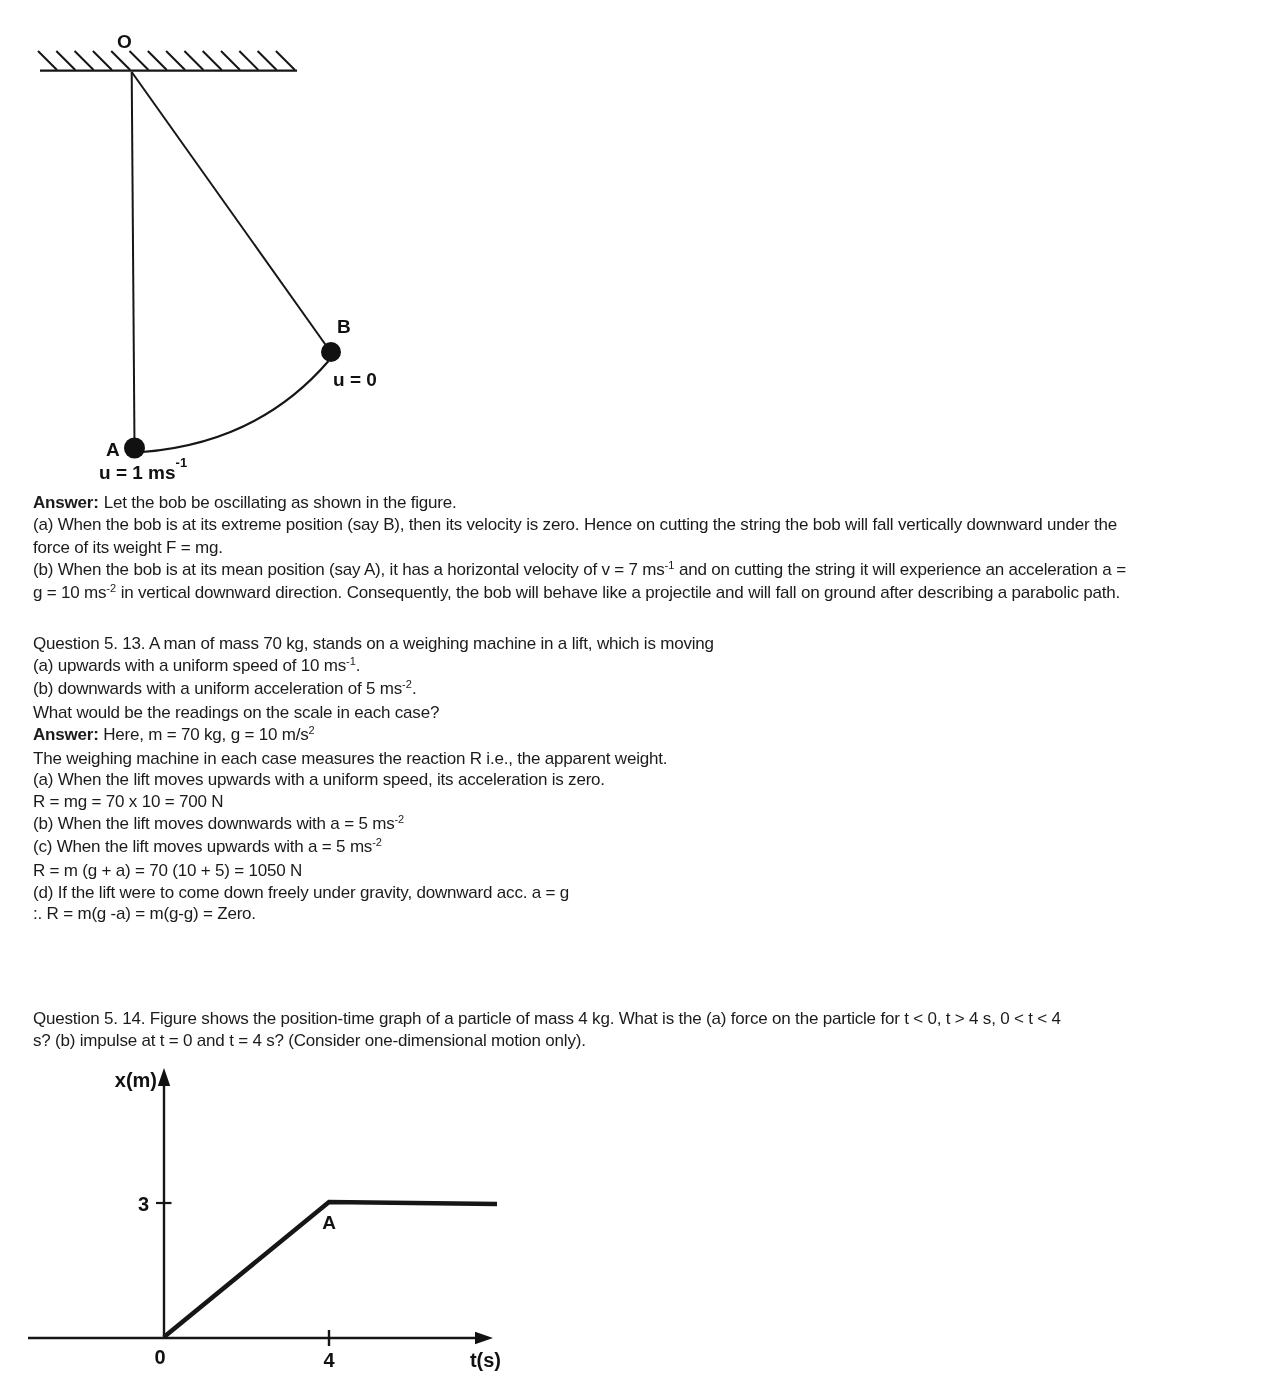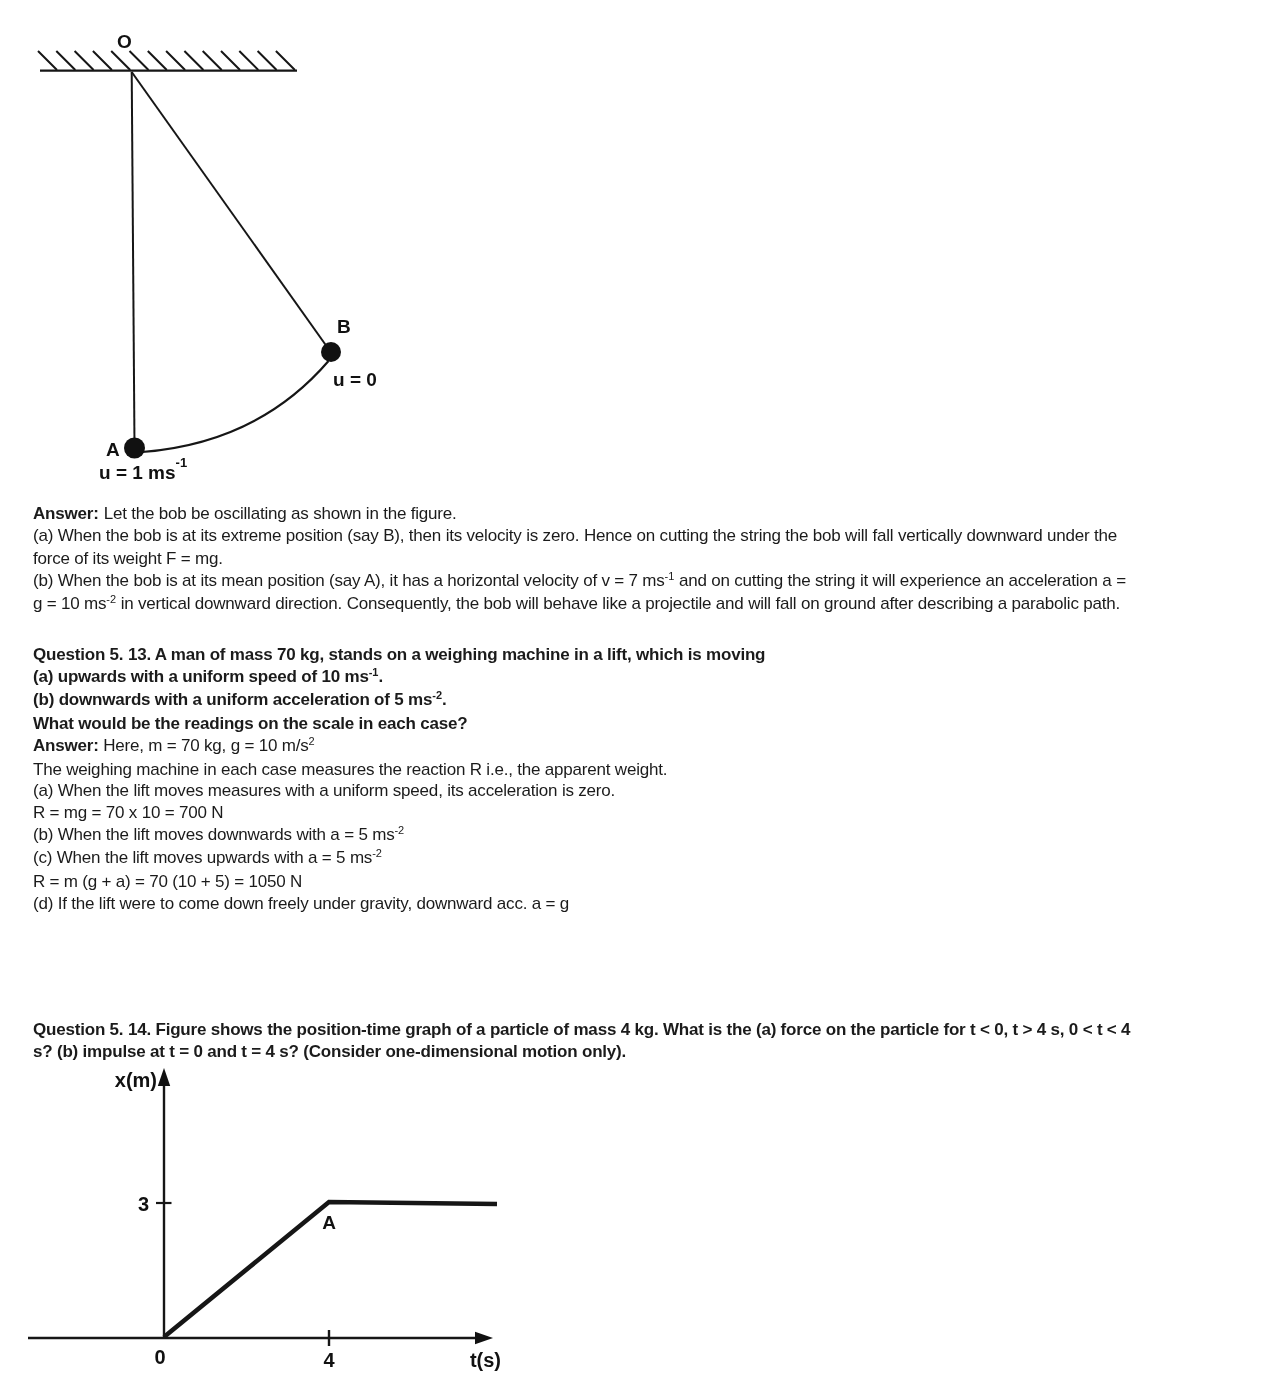--- a/index.html
+++ b/index.html
@@ -4,27 +4,27 @@
 <style>
   html,body{margin:0;padding:0;}
   body{
     width:1275px;height:1381px;background:#ffffff;position:relative;overflow:hidden;
     font-family:"Liberation Sans",sans-serif;color:#1b1b1b;
   }
   .page{position:absolute;inset:0;}
   .fig{position:absolute;}
   .fig1{left:0;top:0;}
   .fig2{left:0;top:1060px;}
-  .tblock{position:absolute;left:33px;white-space:nowrap;font-size:17px;letter-spacing:-0.2px;margin-top:11px;}
+  .tblock{position:absolute;left:33px;white-space:nowrap;font-size:17px;letter-spacing:-0.2px;}
   .b1{top:492px;}
   .b1 .line{line-height:22.3px;}
   .b2{top:633px;}
   .b3{top:1008px;}
   .line{line-height:21.7px;}
-  .bold{font-weight:bold;}
+  .bold{font-weight:normal;}
   b.bl{font-weight:bold;}
   b.gap{margin-right:5px;}
   .s{font-size:11px;position:relative;top:-6px;letter-spacing:0;}
   svg .stroke{stroke:#161616;fill:none;}
   svg text{font-family:"Liberation Sans",sans-serif;fill:#111;}
   svg .flab{font-size:19px;font-weight:bold;}
   svg .glab{font-size:20px;font-weight:bold;}
 </style>
 </head>
 <body>
@@ -54,26 +54,27 @@
     <div class="line"><span>g = 10 ms</span><span class="s">-2</span><span> in vertical downward direction. Consequently, the bob will behave like a projectile and will fall on ground after describing a parabolic path.</span></div>
   </div>
 
   <div class="tblock b2">
     <div class="line bold">Question 5. 13. A man of mass 70 kg, stands on a weighing machine in a lift, which is moving</div>
     <div class="line bold"><span>(a) upwards with a uniform speed of 10 ms</span><span class="s">-1</span><span>.</span></div>
     <div class="line bold"><span>(b) downwards with a uniform acceleration of 5 ms</span><span class="s">-2</span><span>.</span></div>
     <div class="line bold">What would be the readings on the scale in each case?</div>
     <div class="line"><b class="bl">Answer:</b><span> Here, m = 70 kg, g = 10 m/s</span><span class="s">2</span></div>
     <div class="line">The weighing machine in each case measures the reaction R i.e., the apparent weight.</div>
-    <div class="line">(a) When the lift moves measures with a uniform speed, its acceleration is zero.</div>
+    <div class="line">(a) When the lift moves upwards with a uniform speed, its acceleration is zero.</div>
     <div class="line">R = mg = 70 x 10 = 700 N</div>
     <div class="line"><span>(b) When the lift moves downwards with a = 5 ms</span><span class="s">-2</span></div>
     <div class="line"><span>(c) When the lift moves upwards with a = 5 ms</span><span class="s">-2</span></div>
     <div class="line">R = m (g + a) = 70 (10 + 5) = 1050 N</div>
     <div class="line">(d) If the lift were to come down freely under gravity, downward acc. a = g</div>
+    <div class="line">:. R = m(g -a) = m(g-g) = Zero.</div>
   </div>
 
   <div class="tblock b3">
     <div class="line bold">Question 5. 14. Figure shows the position-time graph of a particle of mass 4 kg. What is the (a) force on the particle for t &lt; 0, t &gt; 4 s, 0 &lt; t &lt; 4</div>
     <div class="line bold">s? (b) impulse at t = 0 and t = 4 s? (Consider one-dimensional motion only).</div>
   </div>
 
   <svg class="fig fig2" width="530" height="321" viewBox="0 0 530 321">
     <line class="stroke" x1="28" y1="278" x2="486" y2="278" stroke-width="2.4"></line>
     <polygon points="493,278 475,271.8 475,284.2" fill="#111"></polygon>

